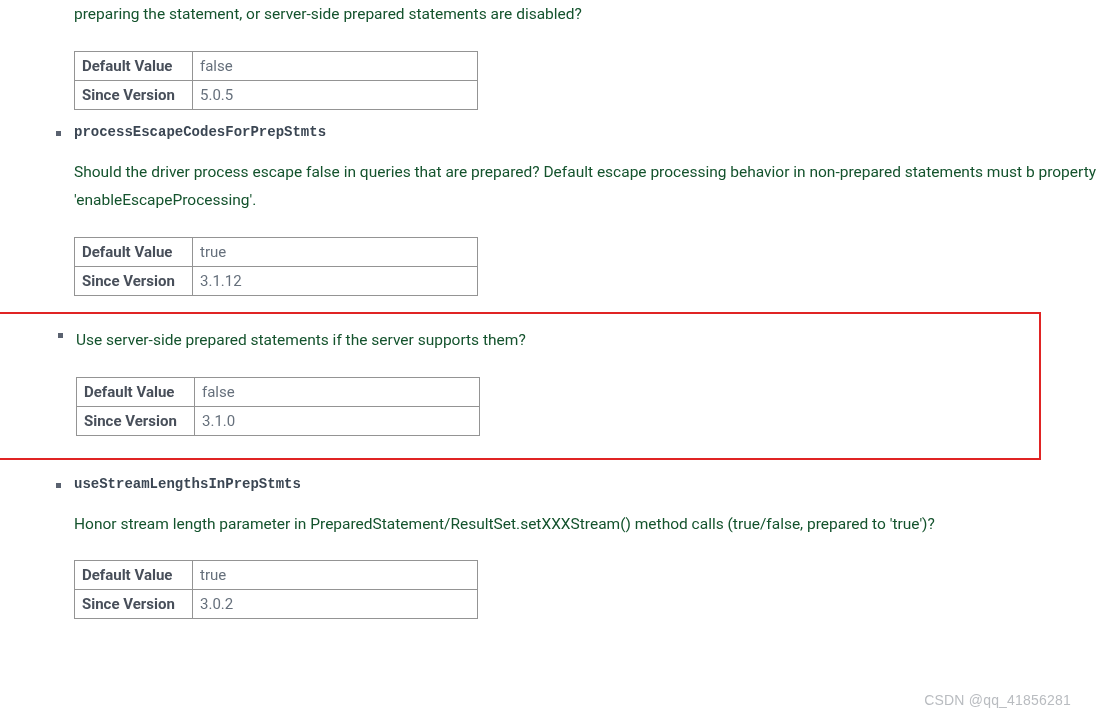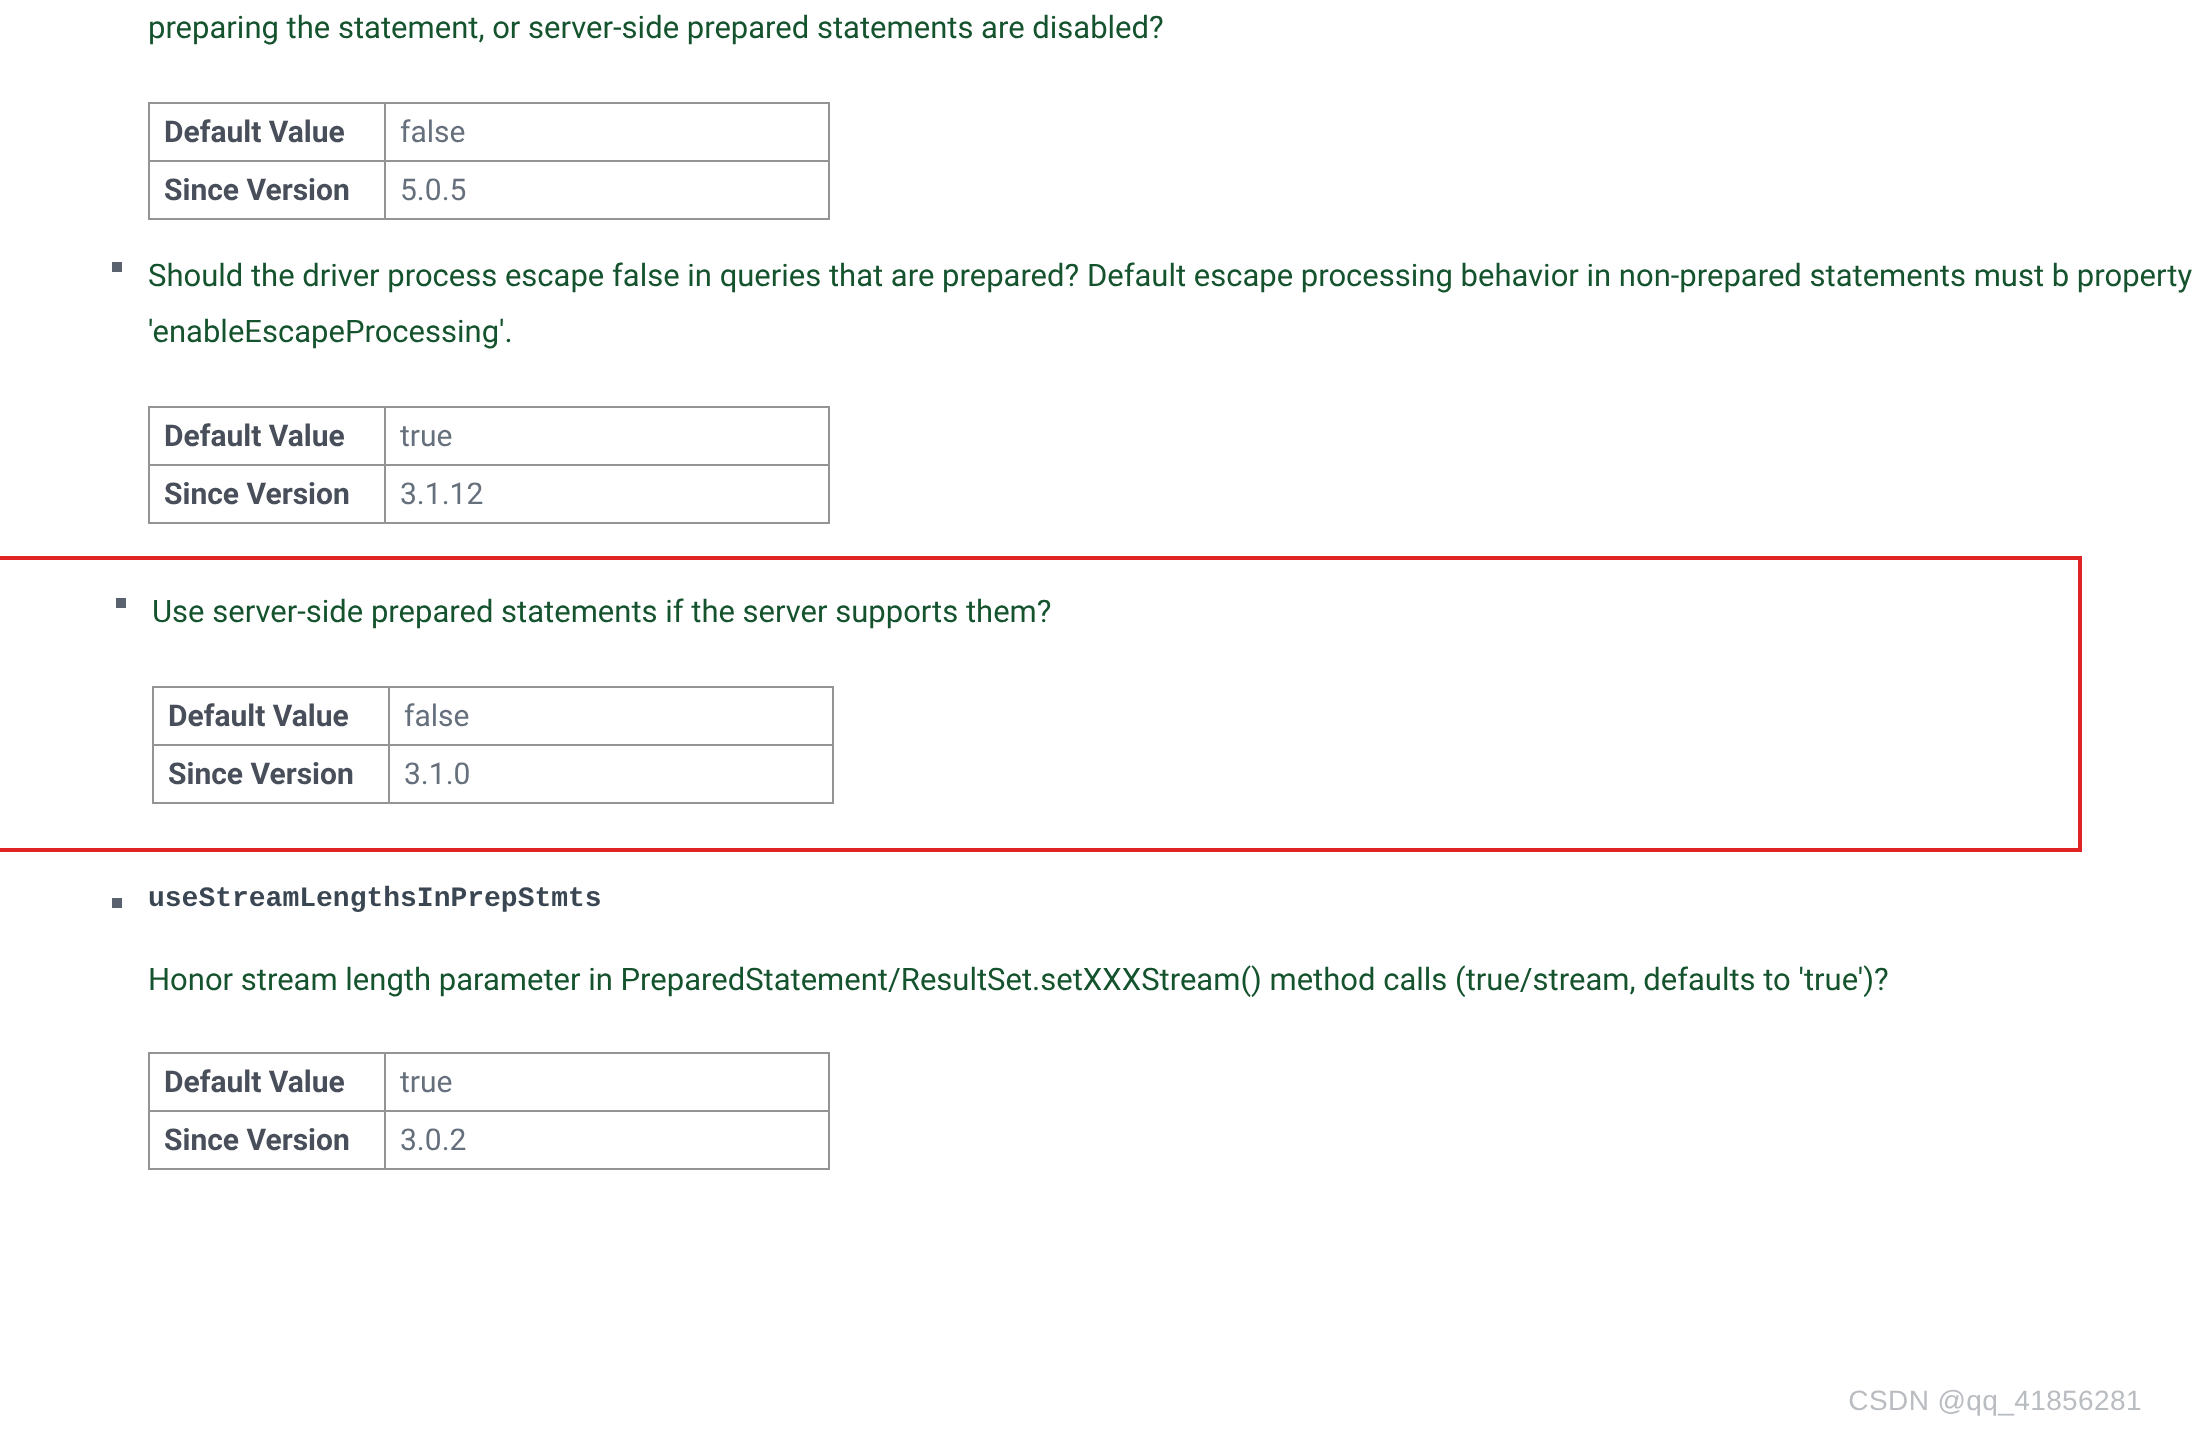--- a/index.html
+++ b/index.html
@@ -46,21 +46,21 @@
       margin-bottom: 18px;
     }
     .description {
       font-size: 15.5px;
       line-height: 1.85;
       color: #14532d;
       margin-bottom: 22px;
     }
     table.info {
       border-collapse: collapse;
-      width: 341px;
+      width: 404px;
       margin-bottom: 14px;
     }
     table.info td, table.info th {
       border: 1px solid #949494;
       padding: 5px 7px;
       text-align: left;
       font-size: 15px;
       color: #484f5a;
       vertical-align: middle;
     }
@@ -113,20 +113,21 @@
         </tr>
         <tr>
           <th>Since Version</th>
           <td>5.0.5</td>
         </tr>
       </tbody>
         </table>
     </div>
 
     <li>
+      <span class="prop-name">processEscapeCodesForPrepStmts</span>
       <p class="description">Should the driver process escape false in queries that are prepared? Default escape processing behavior in non-prepared statements must b property 'enableEscapeProcessing'.</p>
       <table class="info">
         <tbody>
             <tr>
           <th>Default Value</th>
           <td>true</td>
         </tr>
         <tr>
           <th>Since Version</th>
           <td>3.1.12</td>
@@ -148,21 +149,21 @@
             <th>Since Version</th>
             <td>3.1.0</td>
           </tr>
         </tbody>
           </table>
       </li>
     </div>
 
     <li>
       <span class="prop-name">useStreamLengthsInPrepStmts</span>
-      <p class="description">Honor stream length parameter in PreparedStatement/ResultSet.setXXXStream() method calls (true/stream, defaults to 'true')?</p>
+      <p class="description">Honor stream length parameter in PreparedStatement/ResultSet.setXXXStream() method calls (true/false, prepared to 'true')?</p>
       <table class="info">
         <tbody>
             <tr>
           <th>Default Value</th>
           <td>true</td>
         </tr>
         <tr>
           <th>Since Version</th>
           <td>3.0.2</td>
         </tr>

